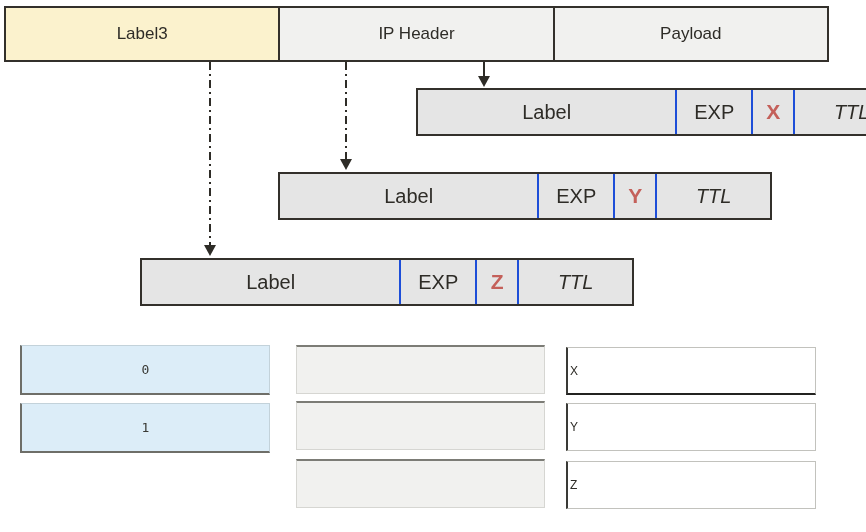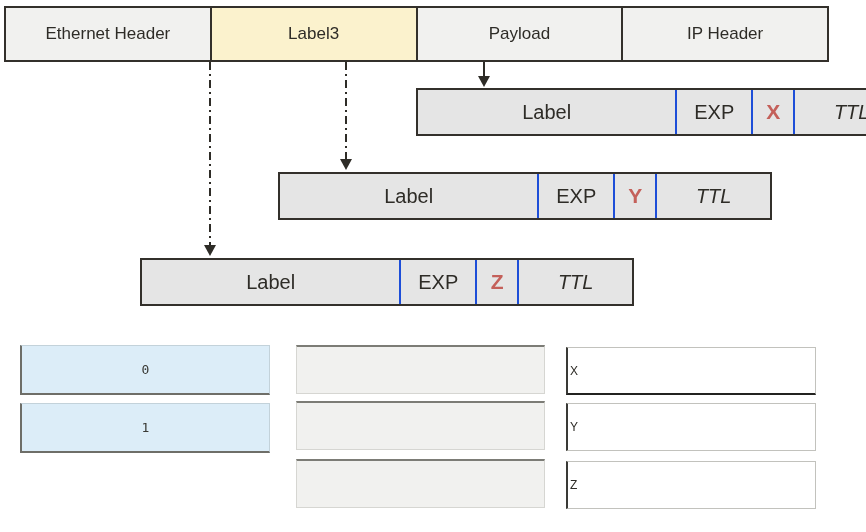--- a/index.html
+++ b/index.html
@@ -57,24 +57,23 @@
     cursor:pointer;
   }
   .target.strong-bottom{border-bottom:2px solid #232320;}
 </style>
 </head>
 <body>
 
 <div class="canvas">
 
   <div class="packet-row">
-    <div class="seg gray">Ethernet Header</div>
     <div class="seg yellow">Label3</div>
+    <div class="seg gray">IP Header</div>
     <div class="seg gray">Payload</div>
-    <div class="seg gray">IP Header</div>
   </div>
 
   <svg class="arrows" viewBox="0 0 866 532">
     <g>
       <line x1="484" y1="62" x2="484" y2="77" stroke="#2e2c27" stroke-width="2"></line>
       <polygon points="478,76 490,76 484,87" fill="#2e2c27"></polygon>
     </g>
     <g>
       <line x1="346" y1="62" x2="346" y2="160" stroke="#2e2c27" stroke-width="2" stroke-dasharray="8 4 2 4"></line>
       <polygon points="340,159 352,159 346,170" fill="#2e2c27"></polygon>

